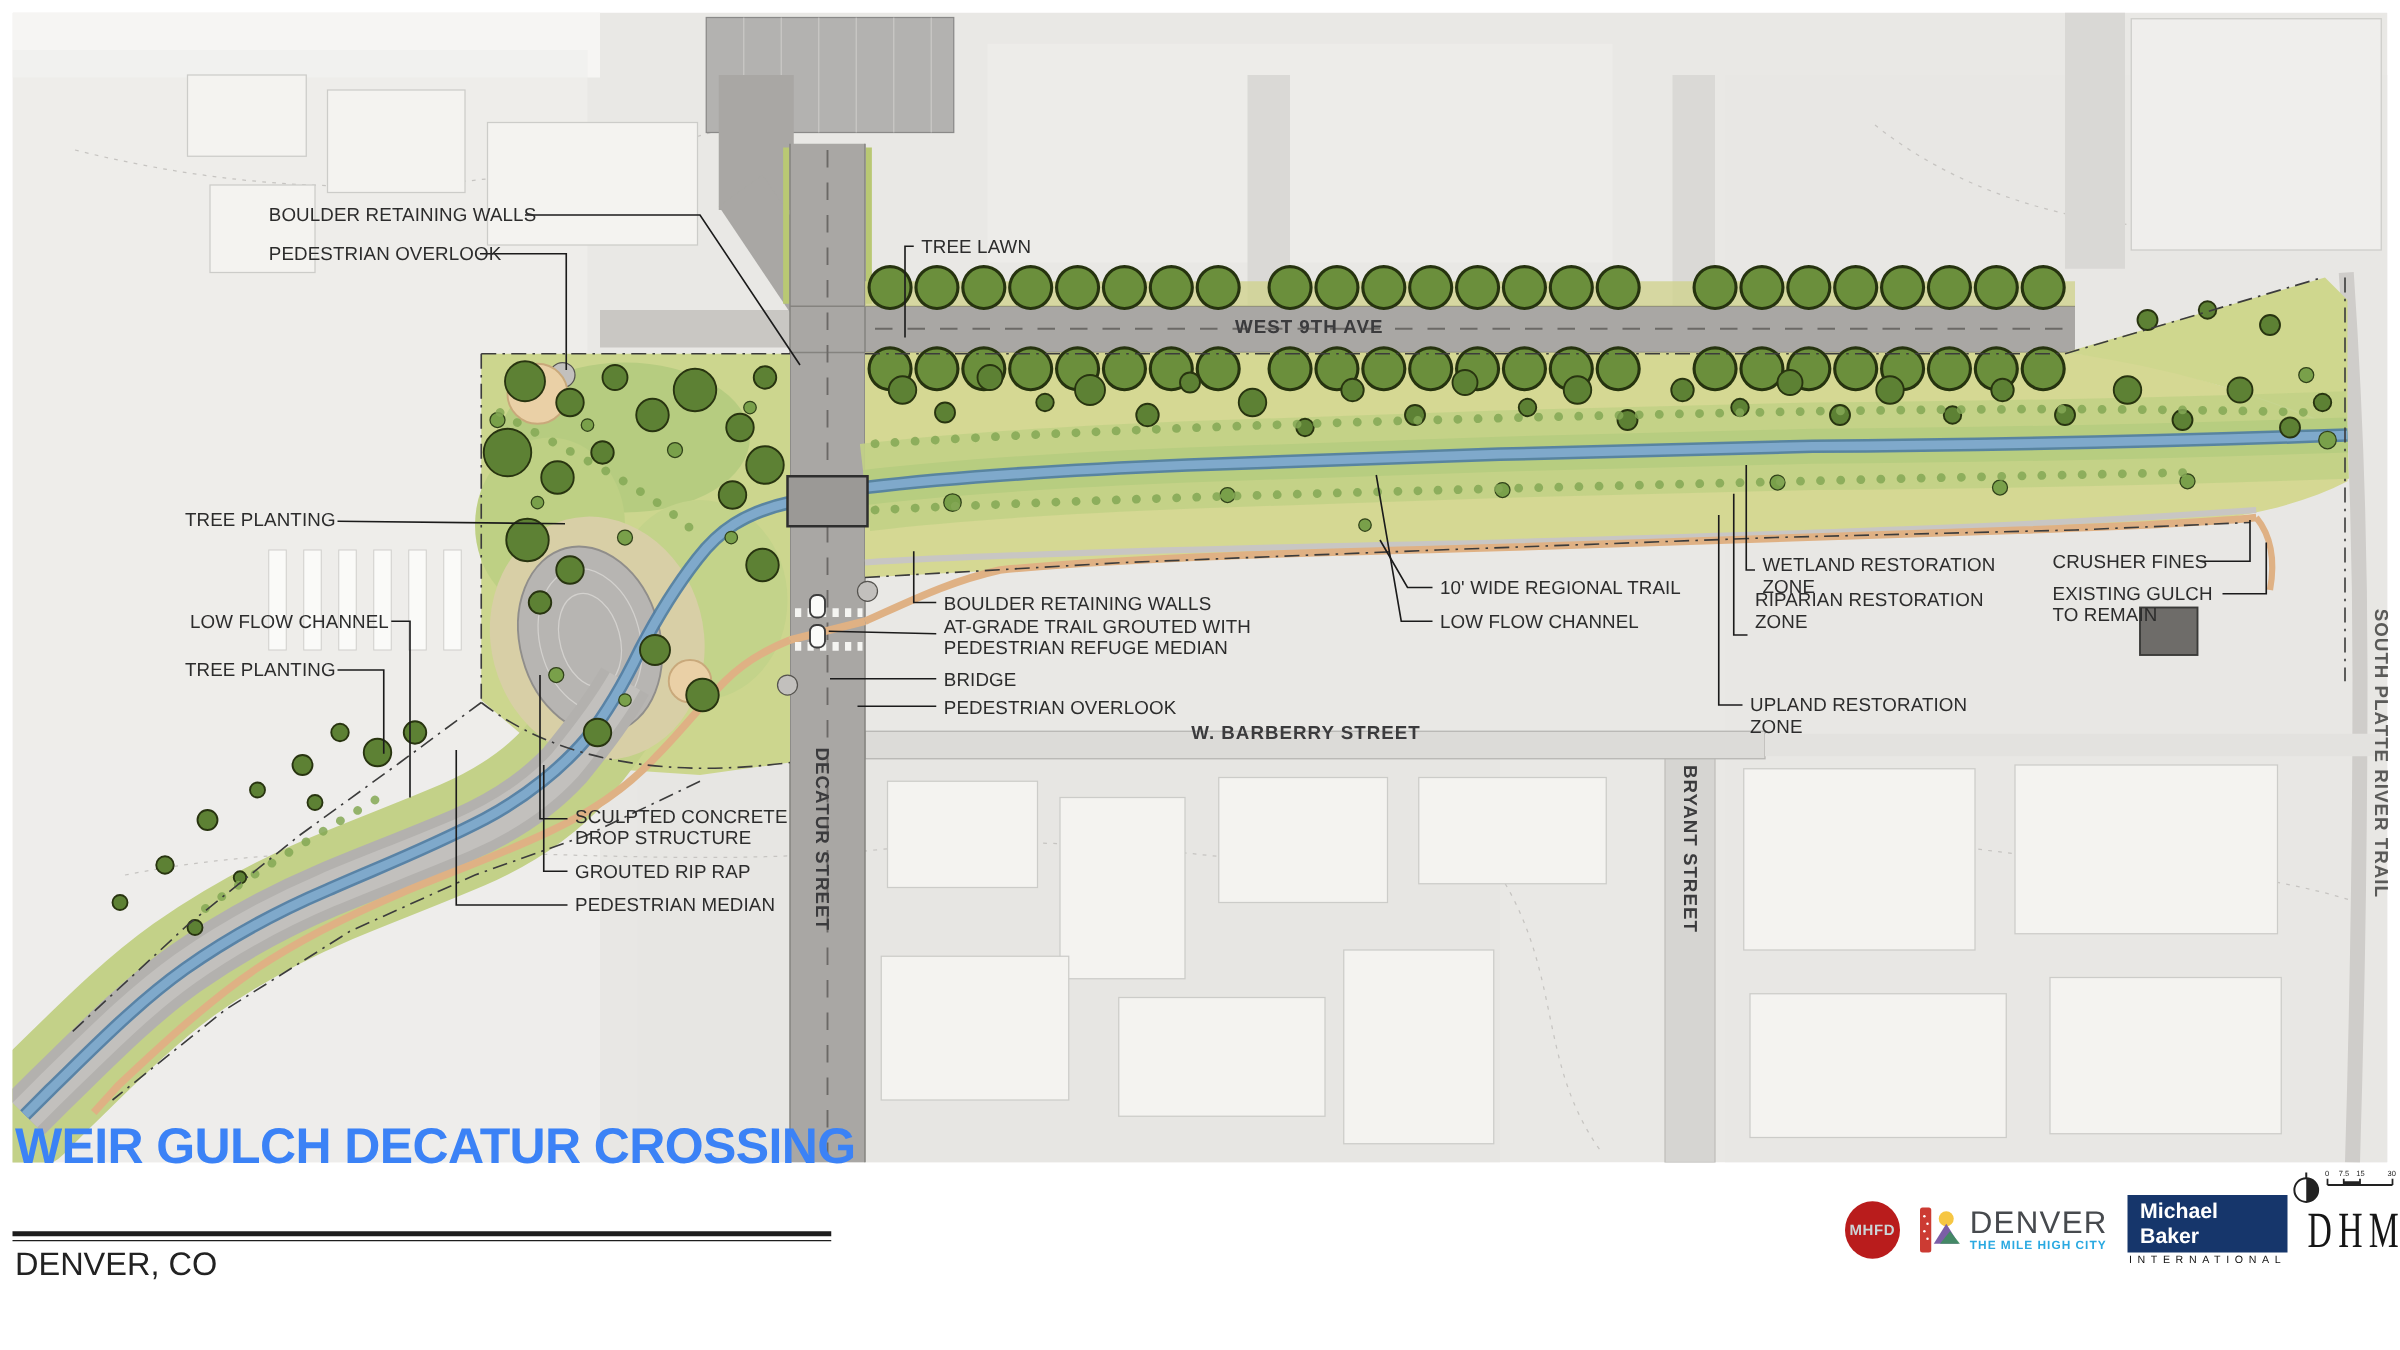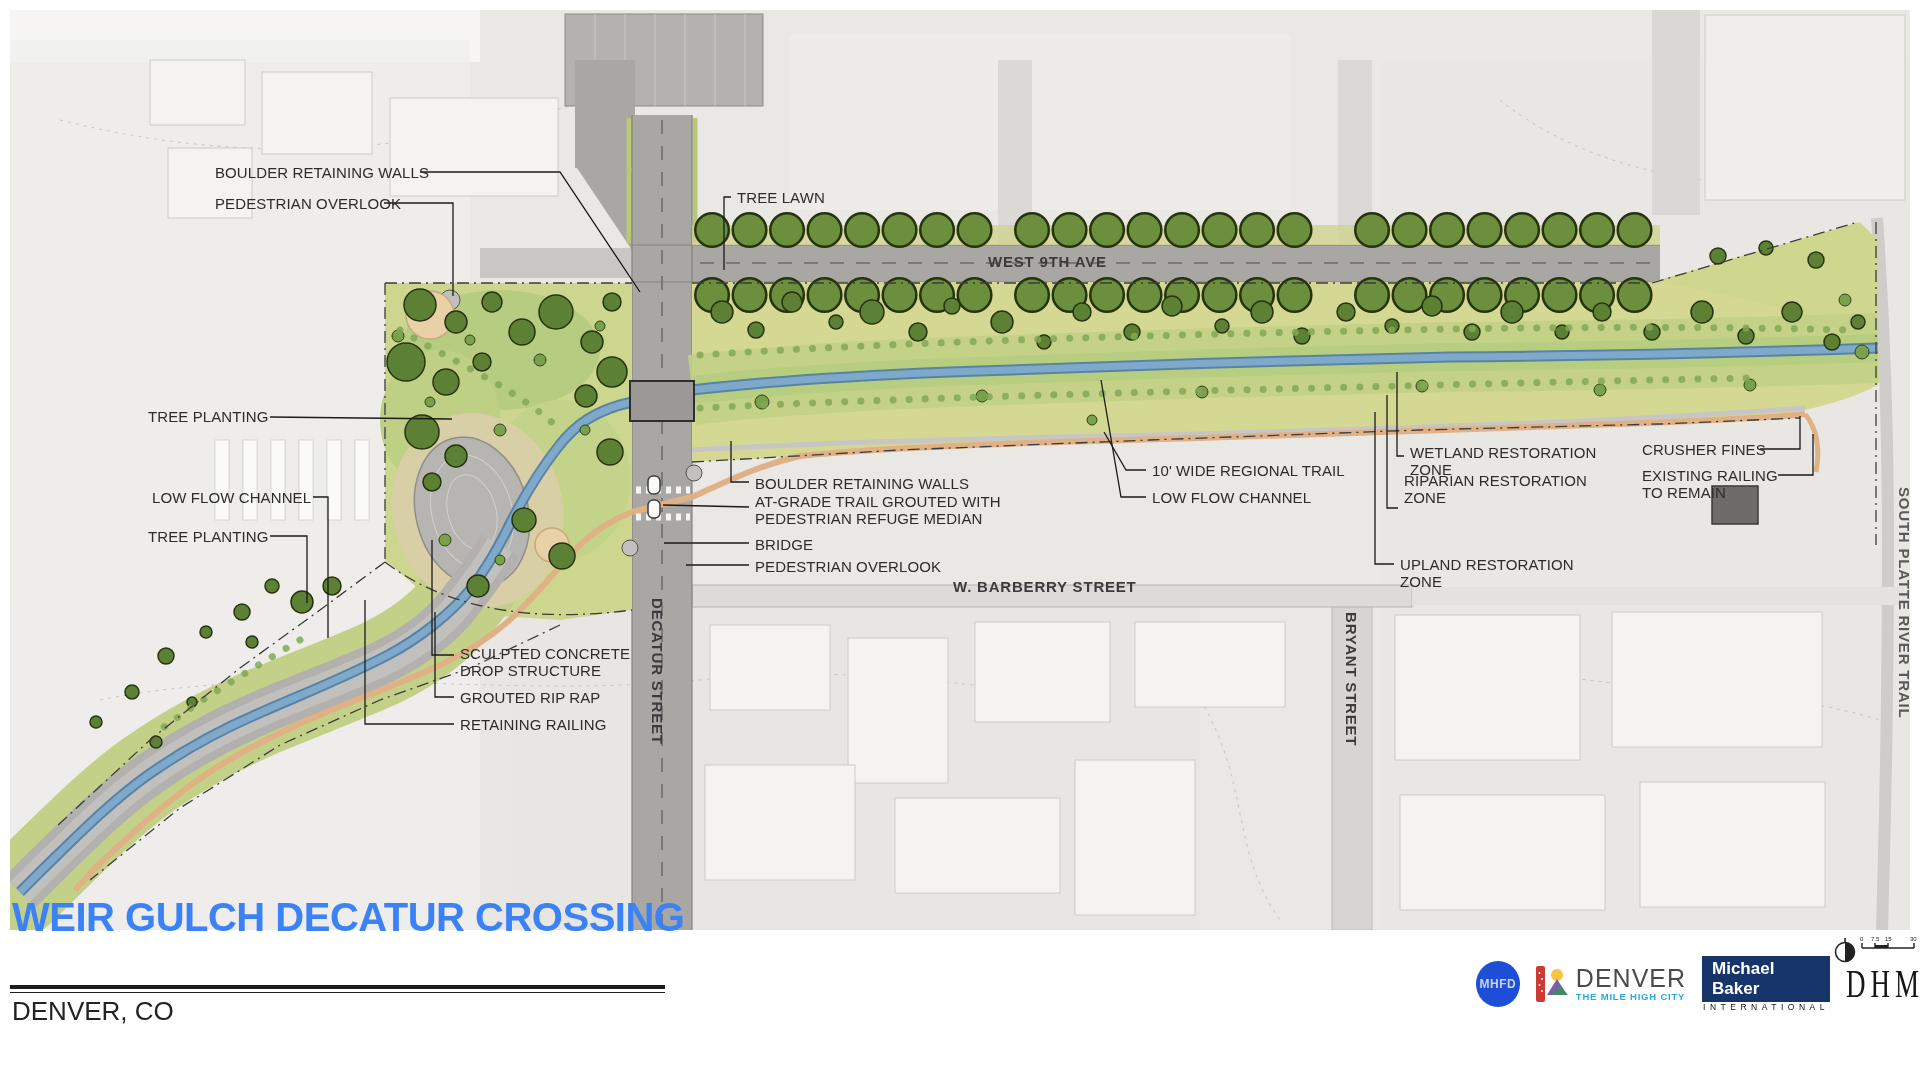--- a/index.html
+++ b/index.html
@@ -11,21 +11,21 @@
   .street-label{position:absolute;font-size:15px;font-weight:bold;color:#3b3b3d;
        letter-spacing:.8px;white-space:nowrap;}
   .vert{transform:rotate(90deg);transform-origin:0 0;}
   .trail-label{color:#5a5a58;}
   #plan-title{position:absolute;left:12px;top:895px;font-size:40px;font-weight:bold;
        color:#3b82f6;letter-spacing:-.5px;white-space:nowrap;}
   #title-rule{position:absolute;left:10px;top:985px;width:655px;height:3px;
        border-top:4px solid #1d1d1d;border-bottom:1px solid #1d1d1d;box-sizing:content-box;}
   #plan-subtitle{position:absolute;left:12px;top:996px;font-size:26px;color:#222;}
   #logos{position:absolute;left:1476px;top:956px;display:flex;align-items:center;gap:16px;}
-  .mhfd-circle{width:46px;height:46px;border-radius:50%;background:#1d4ed8;color:#ccd4d6;
+  .mhfd-circle{width:46px;height:46px;border-radius:50%;background:#b91c1c;color:#ccd4d6;
        display:flex;align-items:center;justify-content:center;font-size:12px;
        font-weight:bold;letter-spacing:.5px;}
   .denver-lockup{display:flex;align-items:center;gap:6px;}
   .denver-text .dn{font-size:25px;font-weight:normal;color:#474a4e;letter-spacing:1px;line-height:25px;}
   .denver-text .tag{font-size:9.5px;font-weight:bold;color:#2aa9e1;letter-spacing:.8px;}
   .mbaker .box{background:#16366b;color:#fff;font-weight:bold;font-size:17px;
        padding:3px 10px;text-align:left;line-height:20px;}
   .mbaker .sub{font-size:8.5px;letter-spacing:4.5px;color:#111;margin-top:0;text-align:center;}
   .dhm{font-family:"Liberation Serif",serif;font-size:27px;color:#161616;letter-spacing:5px;
        transform:scaleY(1.5);white-space:nowrap;}
@@ -335,26 +335,26 @@
 <div class="ann" style="left:755px;top:558px">PEDESTRIAN OVERLOOK</div>
 <div class="ann" style="left:1152px;top:462px">10' WIDE REGIONAL TRAIL</div>
 <div class="ann" style="left:1152px;top:489px">LOW FLOW CHANNEL</div>
 <div class="ann" style="left:1410px;top:444px">WETLAND RESTORATION
 ZONE</div>
 <div class="ann" style="left:1404px;top:472px">RIPARIAN RESTORATION
 ZONE</div>
 <div class="ann" style="left:1400px;top:556px">UPLAND RESTORATION
 ZONE</div>
 <div class="ann" style="left:1642px;top:441px">CRUSHER FINES</div>
-<div class="ann" style="left:1642px;top:467px">EXISTING RAILING
+<div class="ann" style="left:1642px;top:467px">EXISTING GULCH
 TO REMAIN</div>
 <div class="ann" style="left:460px;top:645px">SCULPTED CONCRETE
 DROP STRUCTURE</div>
 <div class="ann" style="left:460px;top:689px">GROUTED RIP RAP</div>
-<div class="ann" style="left:460px;top:716px">RETAINING RAILING</div>
+<div class="ann" style="left:460px;top:716px">PEDESTRIAN MEDIAN</div>
 
 <div class="street-label" style="left:988px;top:253px">WEST 9TH AVE</div>
 <div class="street-label" style="left:953px;top:578px">W. BARBERRY STREET</div>
 <div class="street-label vert" style="left:666px;top:598px">DECATUR STREET</div>
 <div class="street-label vert" style="left:1360px;top:612px">BRYANT STREET</div>
 <div class="street-label vert trail-label" style="left:1913px;top:487px">SOUTH PLATTE RIVER TRAIL</div>
 
 <div id="plan-title">WEIR GULCH DECATUR CROSSING</div>
 <div id="title-rule"></div>
 <div id="plan-subtitle">DENVER, CO</div>

